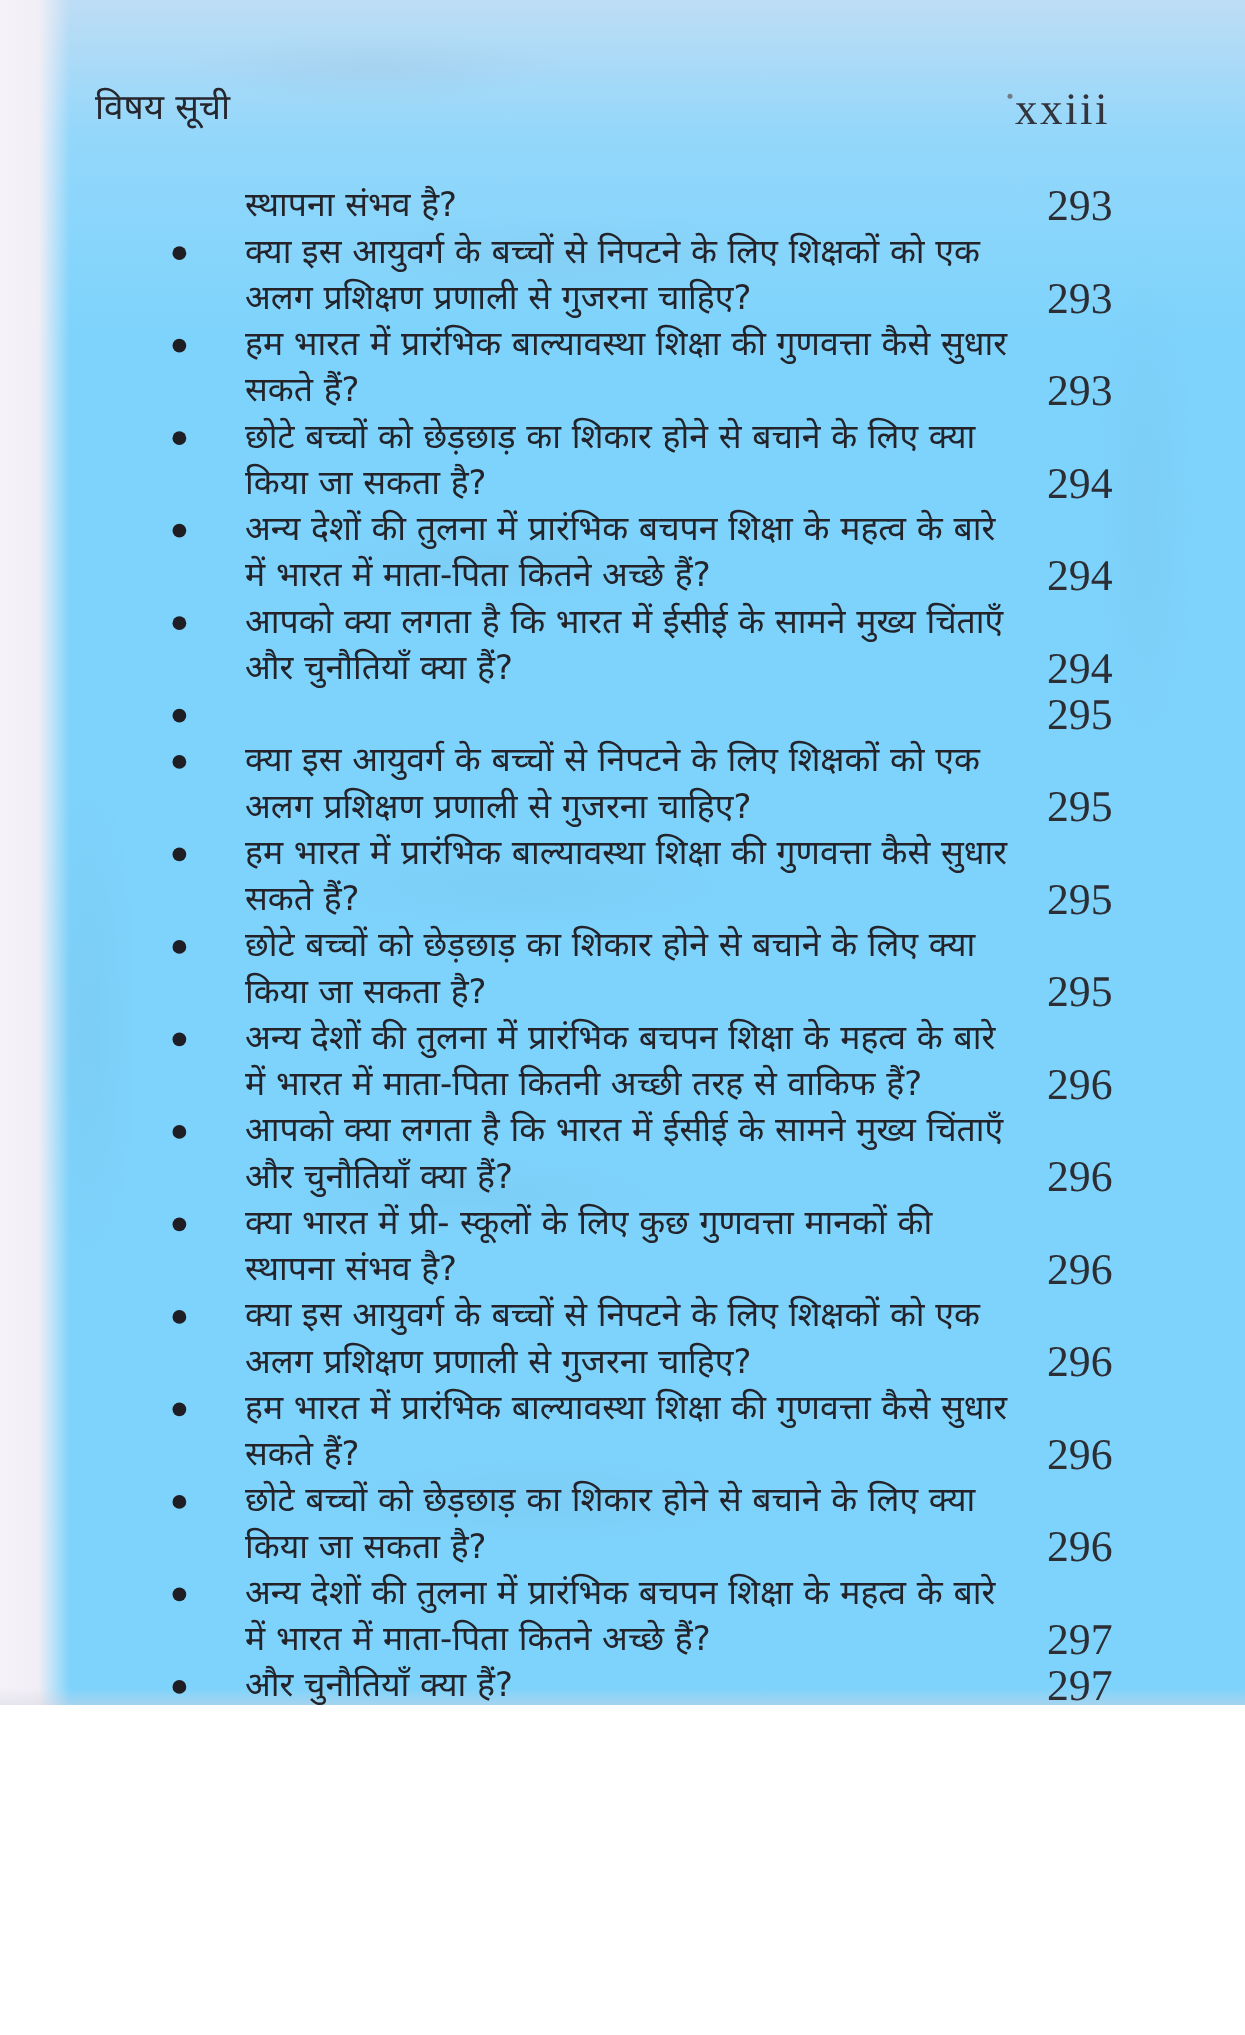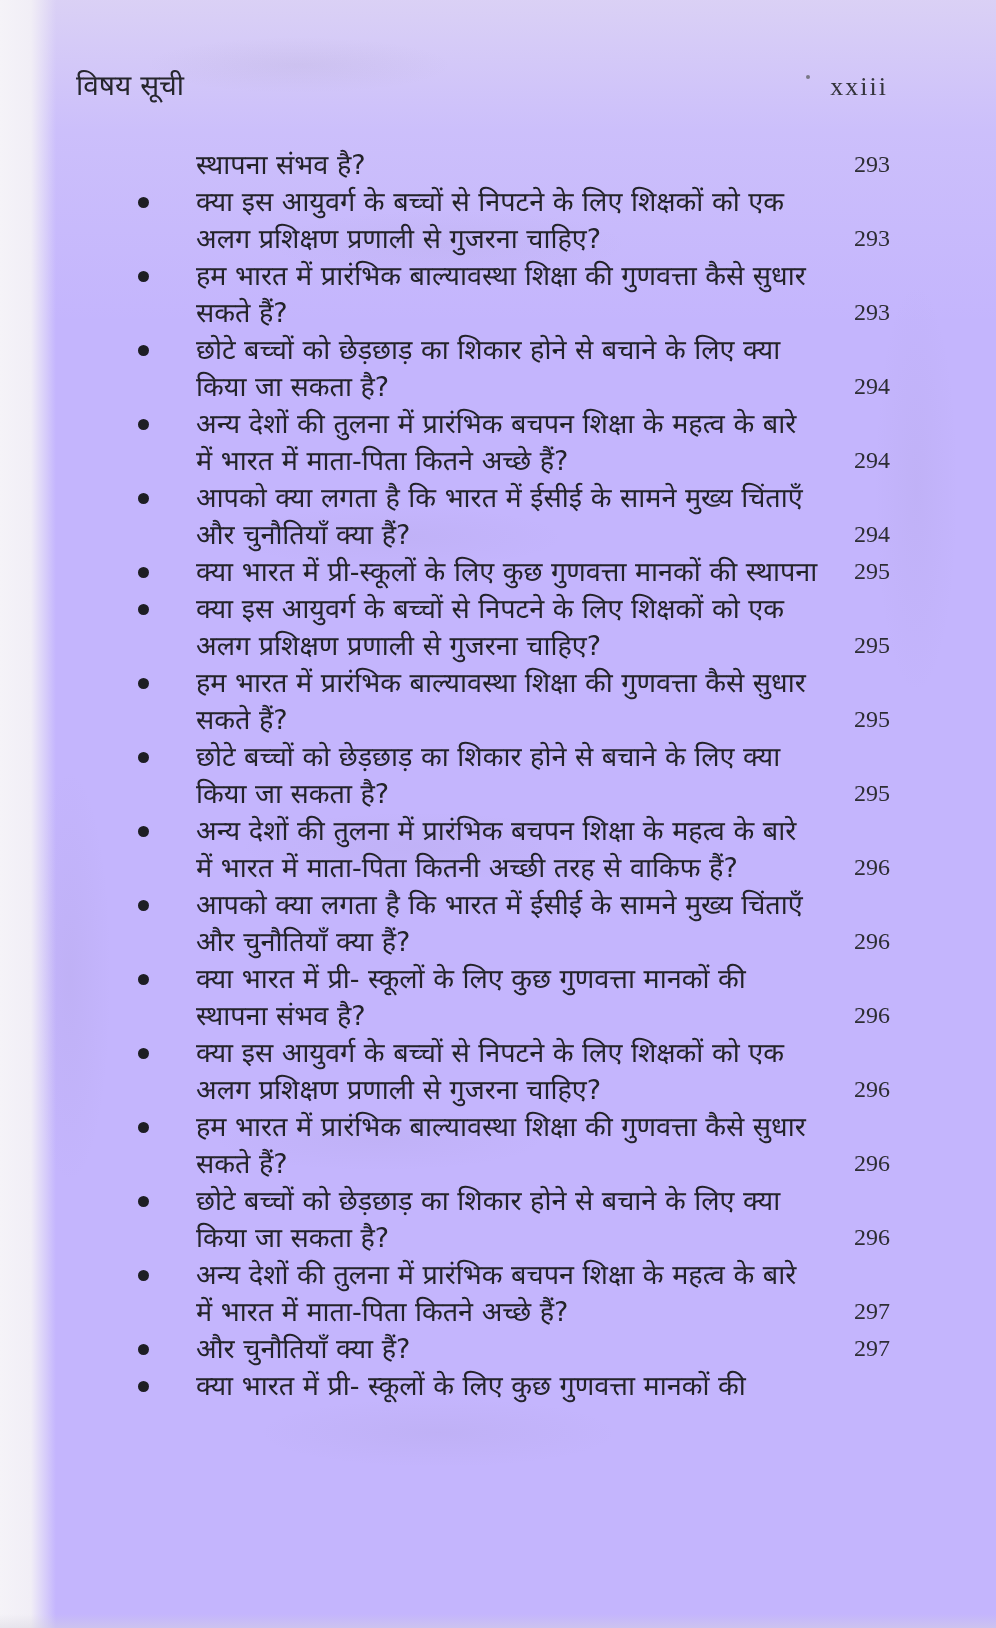--- a/index.html
+++ b/index.html
@@ -1,19 +1,19 @@
 <!DOCTYPE html>
 <html><head>
 <meta charset="utf-8">
 <style>
   html,body{margin:0;padding:0;}
   .page{
     position:relative;
-    width:996px;height:1628px;
-    background:#c4b5fd;
+    width:996px;height:1364px;
+    background:#7dd3fc;
     overflow:hidden;
     font-family:"DejaVu Sans",sans-serif;
   }
   
   .page::before{
     content:"";
     position:absolute;inset:0;pointer-events:none;
     background:
       radial-gradient(220px 40px at 30% 4%, rgba(120,110,130,0.07), rgba(0,0,0,0) 70%),
       radial-gradient(260px 50px at 45% 15%, rgba(120,110,130,0.05), rgba(0,0,0,0) 70%),
@@ -33,21 +33,21 @@
     position:absolute;left:0;bottom:0;width:100%;height:14px;
     background:linear-gradient(to top, rgba(214,212,222,0.45), rgba(0,0,0,0));
   }
   .header-left{
     position:absolute;left:76px;top:68px;
     font-size:28px;line-height:36px;color:#26262d;
   }
   .folio{
     position:absolute;right:108px;top:70px;
     font-family:"Liberation Serif",serif;
-    font-size:26px;line-height:34px;color:#34343c;
+    font-size:36px;line-height:34px;color:#34343c;
     letter-spacing:2px;
   }
   .speck{
     position:absolute;left:806px;top:75px;
     width:4px;height:4px;border-radius:50%;
     background:#6a6a72;opacity:.85;
   }
   .toc{
     position:absolute;left:136px;right:106px;top:130px;margin-top:16px;
   }
@@ -58,21 +58,21 @@
     background:#1e1e24;margin-top:14px;margin-left:2px;
   }
   .text-col{
     flex:none;width:632px;
     font-size:27px;line-height:37px;color:#232329;
   }
   .text-line{display:block;}
   .page-col{
     flex:1;display:flex;align-items:flex-end;justify-content:flex-end;
     font-family:"Liberation Serif",serif;
-    font-size:24px;line-height:37px;color:#2d2d34;
+    font-size:35px;line-height:37px;color:#2d2d34;
   }
 </style>
 </head>
 <body>
 
 <div class="page">
   <div class="edge-left"></div>
   <div class="edge-bottom"></div>
 
   <div class="header-left">विषय सूची</div>
@@ -143,21 +143,20 @@
           <span class="text-line">और चुनौतियाँ क्या हैं?</span>
         </div>
       <div class="page-col">294</div>
     </div>
 
     <div class="toc-item">
       <div class="bullet-col">
         <div class="bullet-dot"></div>
       </div>
       <div class="text-col">
-          <span class="text-line">क्या भारत में प्री-स्कूलों के लिए कुछ गुणवत्ता मानकों की स्थापना</span>
         </div>
       <div class="page-col">295</div>
     </div>
 
     <div class="toc-item">
       <div class="bullet-col">
         <div class="bullet-dot"></div>
       </div>
       <div class="text-col">
           <span class="text-line">क्या इस आयुवर्ग के बच्चों से निपटने के लिए शिक्षकों को एक</span>

